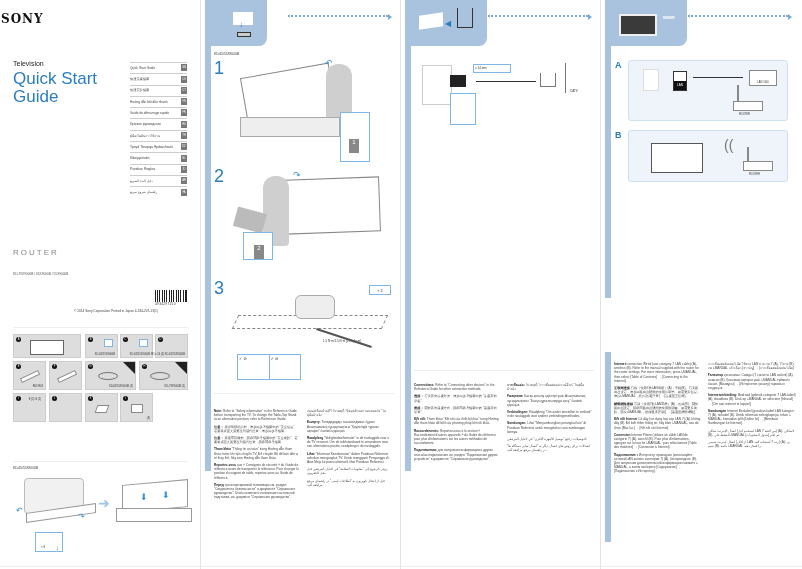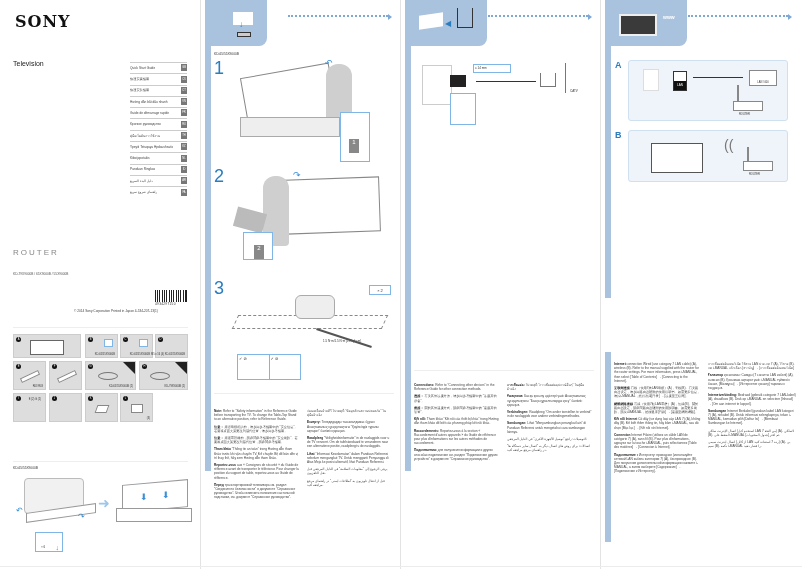--- a/index.html
+++ b/index.html
@@ -3,21 +3,21 @@
 <meta charset="utf-8">
 <style>
 *{box-sizing:border-box;margin:0;padding:0}
 body{width:802px;height:569px;background:#fff;font-family:"Liberation Sans",sans-serif;position:relative;overflow:hidden;color:#333}
 .col{position:absolute;top:0;height:569px}
 #c1{left:0;width:200px}
 #c2{left:200px;width:200px}
 #c3{left:400px;width:200px}
 #c4{left:600px;width:202px}
 .fold{position:absolute;top:0;width:1px;height:569px;background:#e3e3e3}
-.sony{position:absolute;left:15px;top:12px;font-family:"DejaVu Serif",serif;font-weight:bold;font-size:16px;letter-spacing:1px;color:#111}
+.sony{position:absolute;left:1px;top:12px;font-family:"DejaVu Serif",serif;font-weight:bold;font-size:12px;letter-spacing:1px;color:#111}
 .tv-label{position:absolute;left:13px;top:60px;font-size:7px;color:#222}
 .qsg{position:absolute;left:13px;top:70px;font-size:17px;line-height:18px;color:#2a7dbf;font-weight:normal}
 .langs{position:absolute;left:130px;top:62px;width:57px}
 .lang{display:flex;justify-content:space-between;align-items:center;height:10.5px;border-top:1px solid #ccc;margin-bottom:0.8px}
 .lang span.t{font-size:3.2px;color:#444;white-space:nowrap;overflow:hidden;max-width:48px}
 .lang span.c{width:6px;height:7px;background:#777;color:#fff;font-size:2.6px;display:flex;align-items:center;justify-content:center}
 .bravia{position:absolute;left:13px;top:248px;font-size:8px;letter-spacing:2px;color:#888}
 .models{position:absolute;left:13px;top:272px;font-size:3.2px;color:#555}
 .barcode{position:absolute;left:155px;top:290px;width:32px;height:12px;background:repeating-linear-gradient(90deg,#222 0 1px,#fff 1px 2px,#222 2px 2.5px,#fff 2.5px 3.5px)}
 .barnum{position:absolute;left:155px;top:302px;font-size:3.2px;color:#333;letter-spacing:.3px}
@@ -43,20 +43,24 @@
 </head>
 <body>
 
 <div class="fold" style="left:200px"></div>
 <div class="fold" style="left:400px"></div>
 <div class="fold" style="left:600px"></div>
 
 <section id="c1" class="col">
   <div class="sony">SONY</div>
   <div class="tv-label">Television</div>
+  <h1 class="qsg">
+    <div>Quick Start</div>
+    <div>Guide</div>
+  </h1>
 
   <div class="langs" id="langs">
       <div class="lang">
         <span class="t">Quick Start Guide</span>
         <span class="c">GB</span>
       </div>
       <div class="lang">
         <span class="t">快速安装指南</span>
         <span class="c">CS</span>
       </div>

